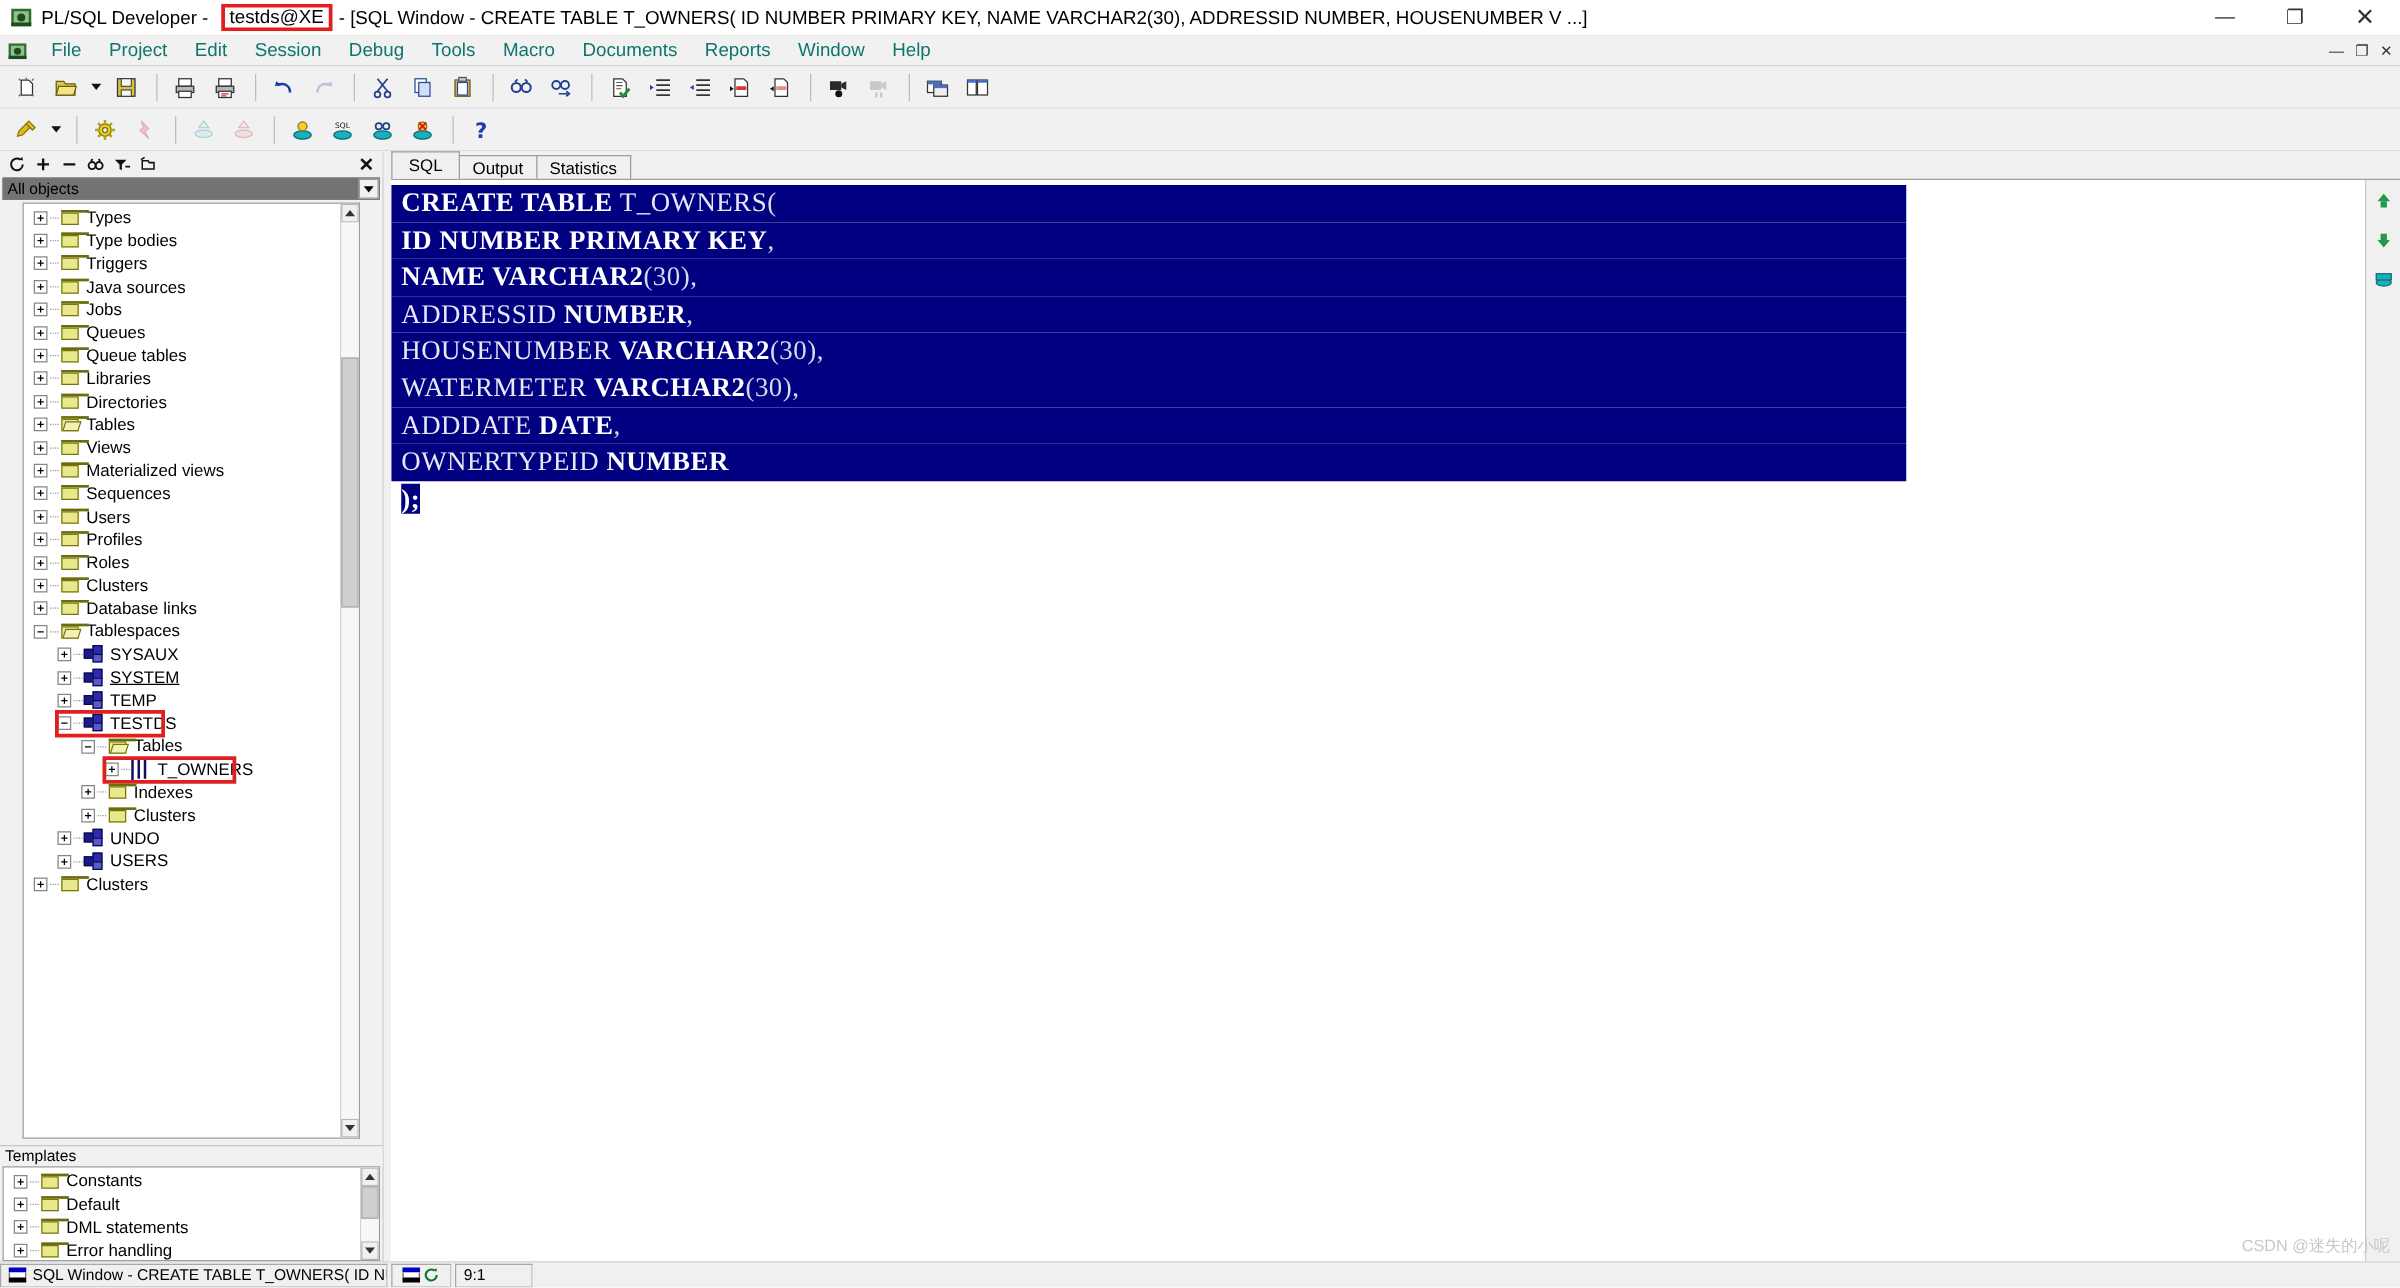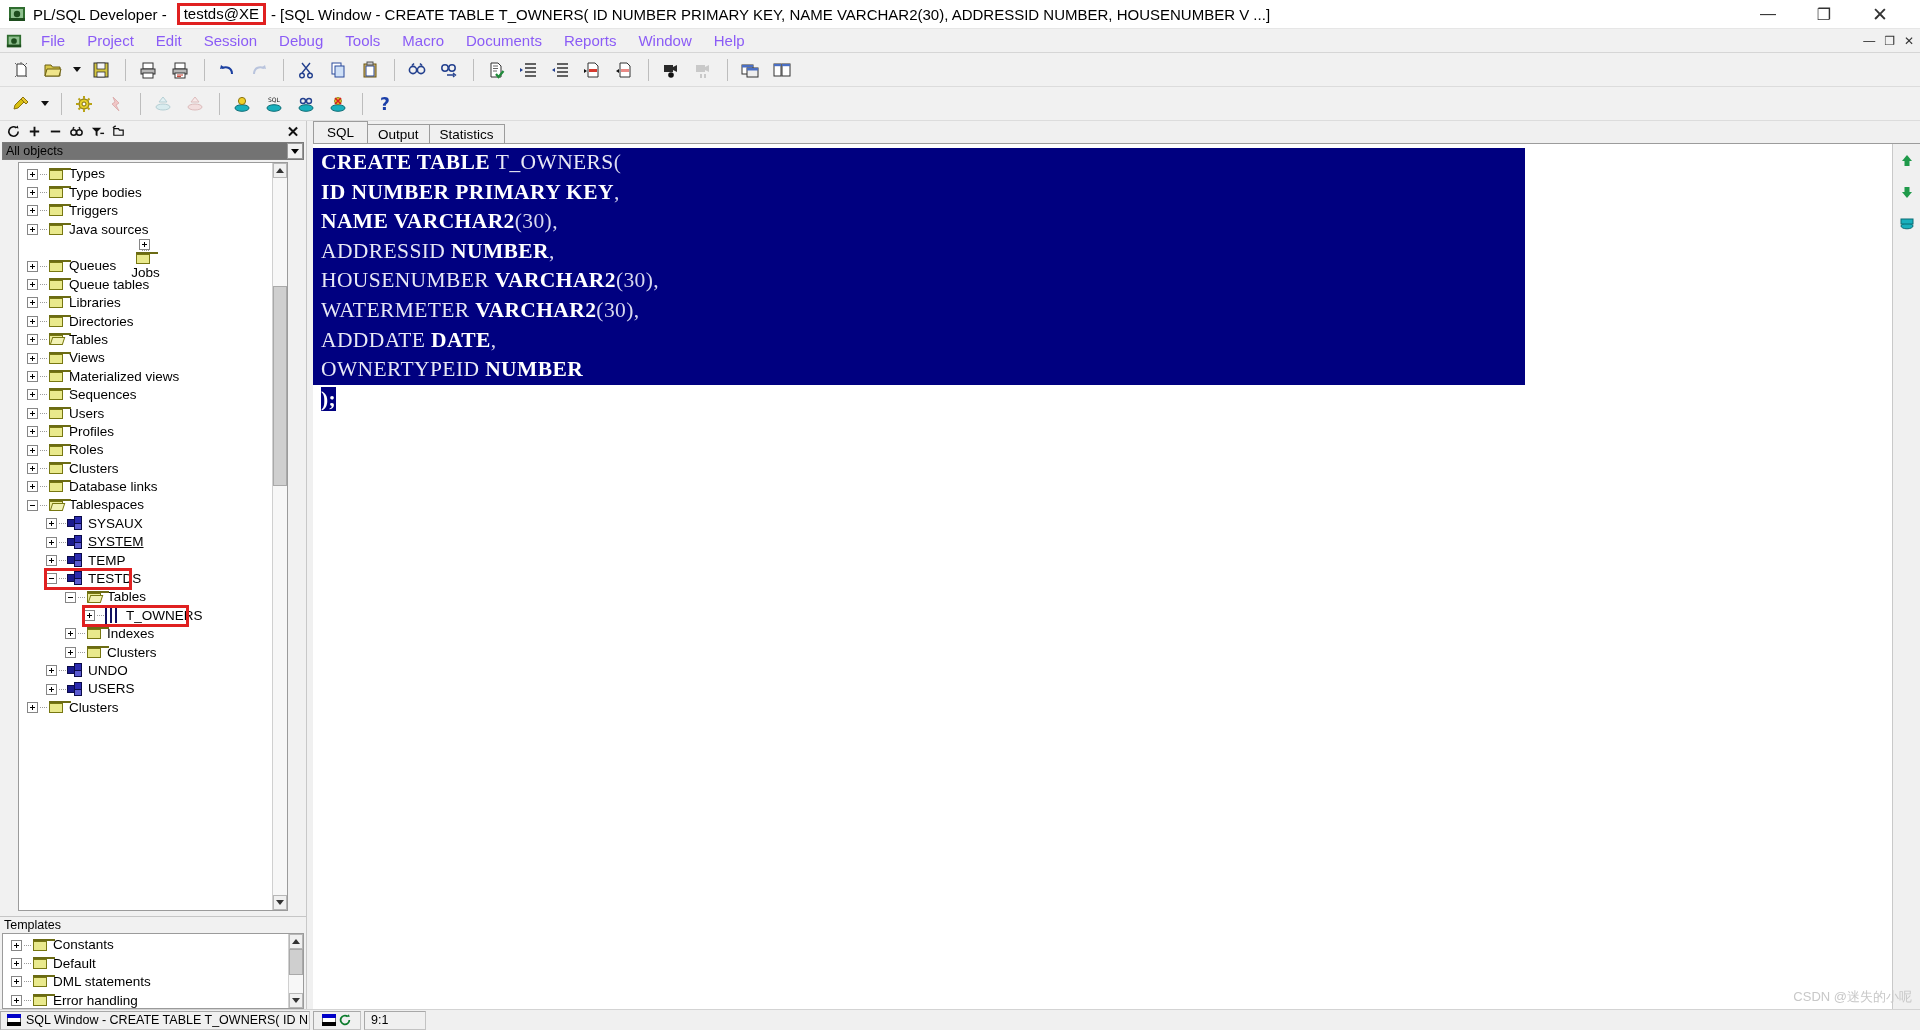--- a/index.html
+++ b/index.html
@@ -17,21 +17,21 @@
     display: flex;
     flex-direction: column;
   }
 
   
   .titlebar {
     height: 29px;
     background: #ffffff;
     display: flex;
     align-items: center;
-    padding: 0 12px 0 8px;
+    padding: 0 0 0 8px;
     border-bottom: 1px solid #e6e6e6;
     flex: none;
   }
   .tb-icon {
     width: 18px; height: 18px;
     margin-right: 7px;
     flex: none;
     position: relative;
   }
   .tb-title-wrap {
@@ -74,21 +74,21 @@
     border-bottom: 1px solid #d6d6d6;
     flex: none;
     position: relative;
   }
   .menubar .mb-appicon {
     width: 16px; height: 16px; margin-right: 8px; flex: none;
   }
   .menuitem {
     padding: 2px 11px;
     font-size: 15px;
-    color: #8b5cf6;
+    color: #0f766e;
     white-space: nowrap;
   }
   .mdi-buttons {
     margin-left: auto;
     display: flex;
     align-items: center;
     padding-right: 6px;
     gap: 9px;
   }
   .mdi-btn { font-size: 12px; color: #333; line-height: 1; }
@@ -822,21 +822,21 @@
               <span class="ico"><span class="folder"><span class="tab"></span><span class="bd"></span></span></span>
               <span class="lbl">Triggers</span>
             </div>
             <div class="trow" style="height: 18.4px;">
               <span class="indent" style="width:8px"></span>
               <span class="expander plus"></span>
               <span class="dots"></span>
               <span class="ico"><span class="folder"><span class="tab"></span><span class="bd"></span></span></span>
               <span class="lbl">Java sources</span>
             </div>
-            <div class="trow" style="height: 18.4px; flex-direction: column;">
+            <div class="trow" style="height: 18.4px;">
               <span class="indent" style="width:8px"></span>
               <span class="expander plus"></span>
               <span class="dots"></span>
               <span class="ico"><span class="folder"><span class="tab"></span><span class="bd"></span></span></span>
               <span class="lbl">Jobs</span>
             </div>
             <div class="trow" style="height: 18.4px;">
               <span class="indent" style="width:8px"></span>
               <span class="expander plus"></span>
               <span class="dots"></span>

